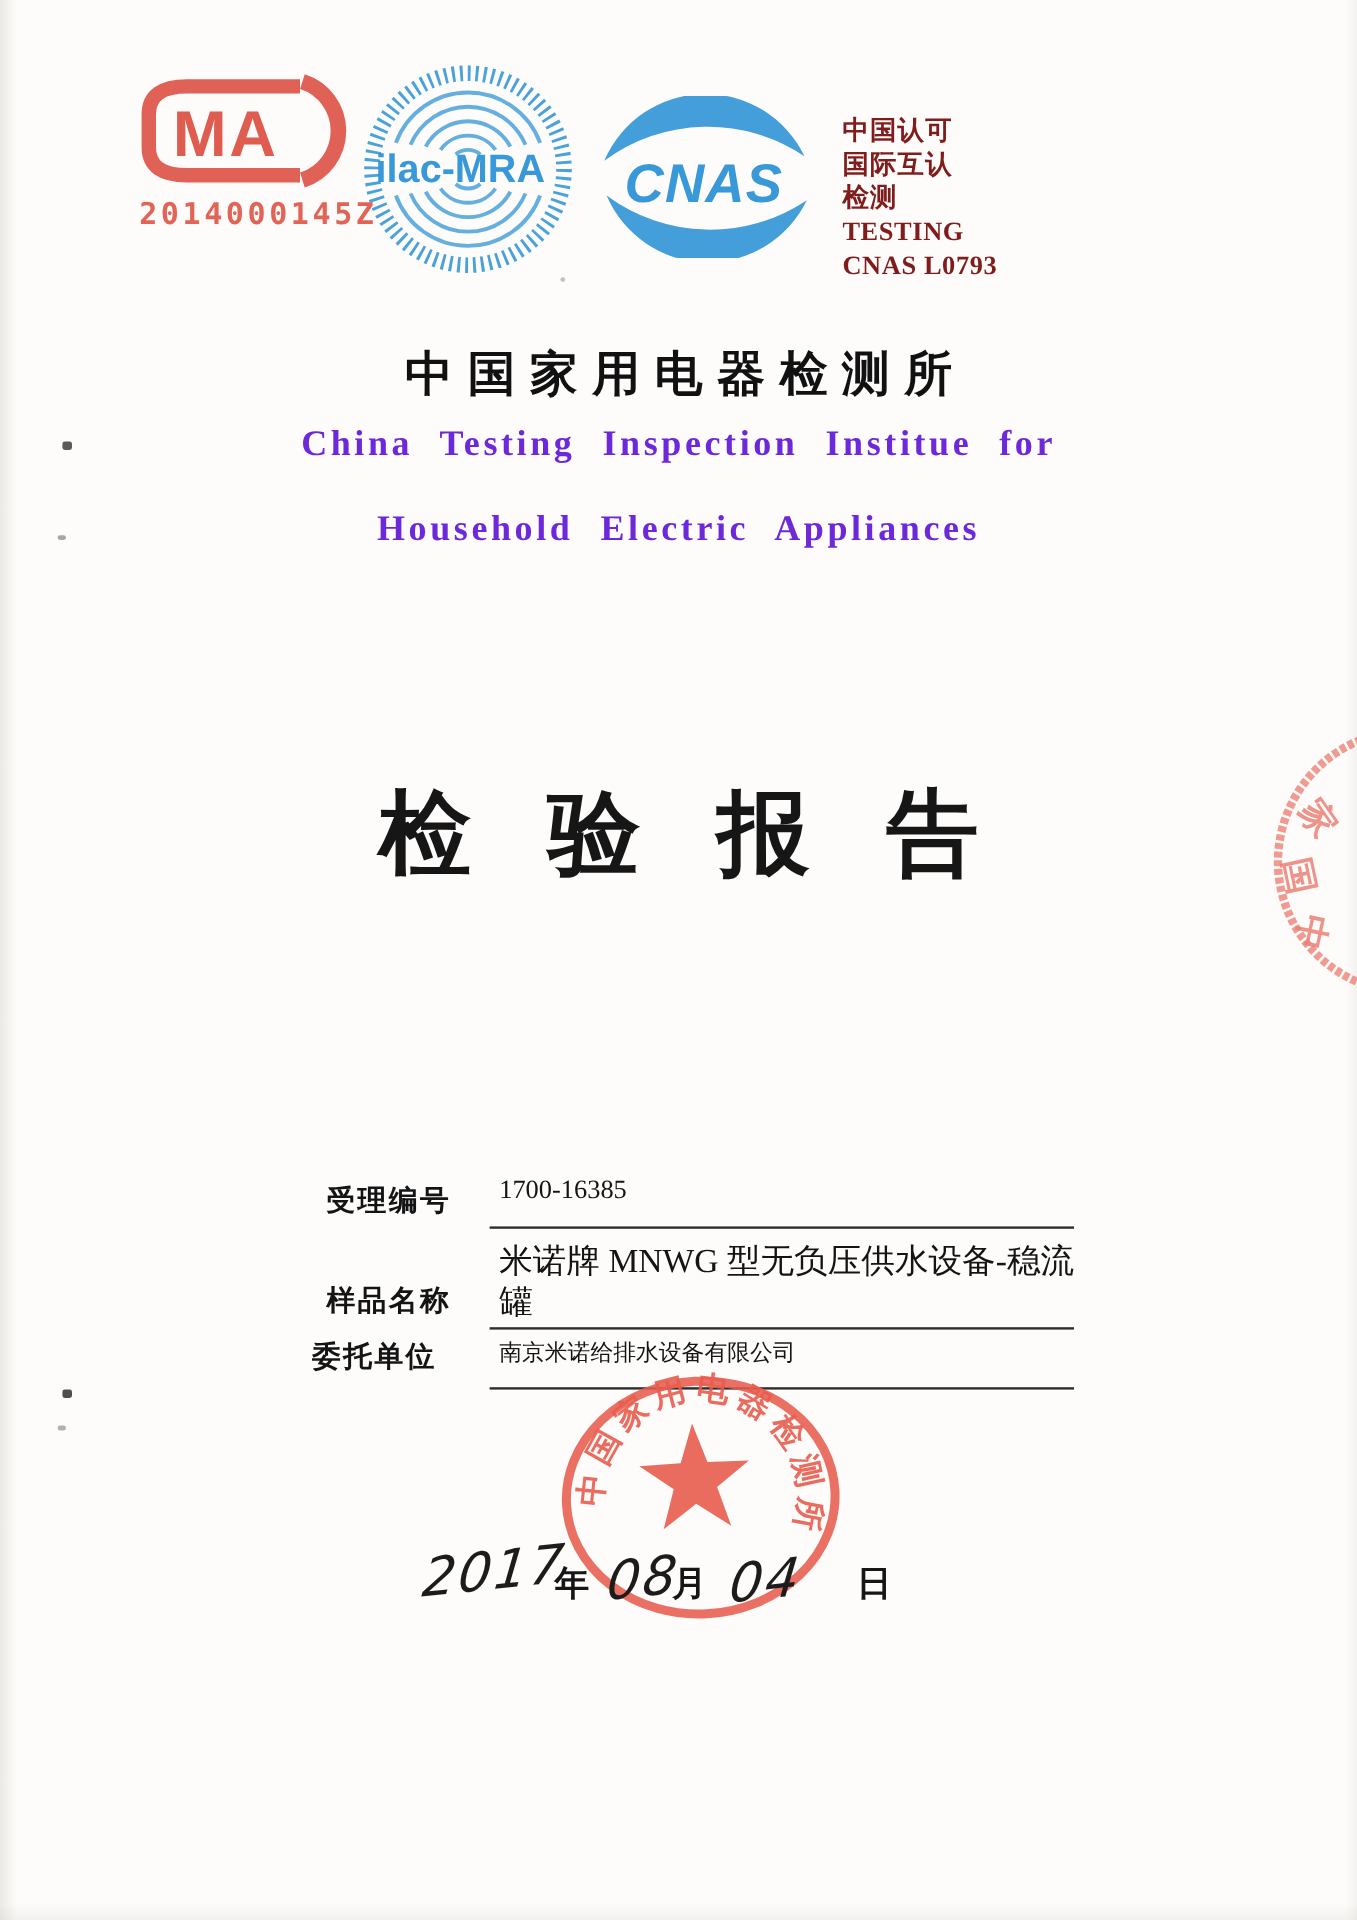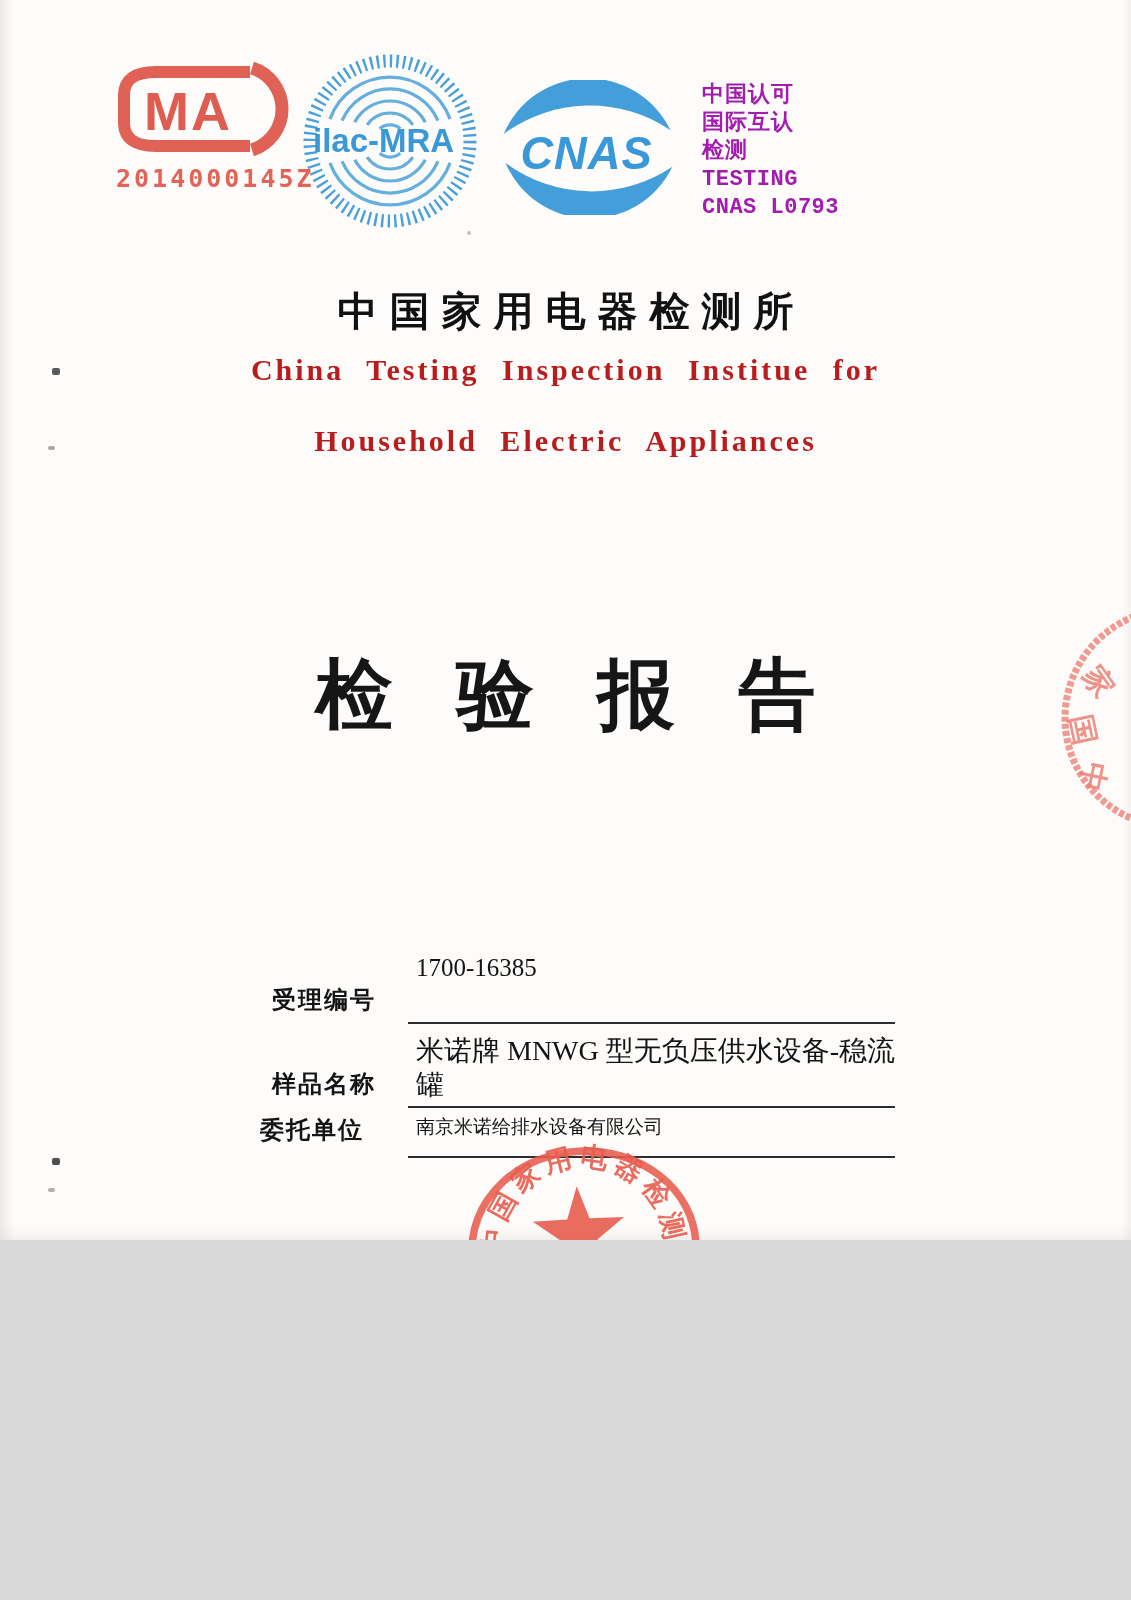--- a/index.html
+++ b/index.html
@@ -1,50 +1,50 @@
 <!DOCTYPE html>
 <html><head>
 <meta charset="utf-8">
 <style>
   html,body{margin:0;padding:0;background:#d8d8d8;}
   .page{
-    position:relative;width:1131px;height:1240px;margin:0 auto;
+    position:relative;width:1131px;height:1600px;margin:0 auto;
     background:#fdfcfa;overflow:hidden;
     font-family:"Liberation Serif","DejaVu Serif",serif;color:#1b1b1b;
   }
   .page::before{ 
     content:"";position:absolute;inset:0;pointer-events:none;
     background:
       linear-gradient(90deg,rgba(190,185,178,.28) 0,rgba(190,185,178,0) 14px),
       linear-gradient(270deg,rgba(200,196,190,.18) 0,rgba(200,196,190,0) 10px),
       linear-gradient(0deg,rgba(200,196,190,.20) 0,rgba(200,196,190,0) 14px);
   }
   .abs{position:absolute;}
 
   
   .cma-number{
     left:116px;top:164px;width:170px;
     font-family:"DejaVu Sans Mono",monospace;font-size:25px;font-weight:700;
     letter-spacing:3px;color:#e0584a;opacity:.92;
   }
-  .accred{left:702px;top:82px;line-height:28px;color:#a21caf;
-    font-family:Liberation Mono, monospace;}
+  .accred{left:702px;top:95px;line-height:28px;color:#7f1d1d;
+    font-family:Liberation Serif, serif;}
   .accred .zh{font-size:22px;font-weight:600;letter-spacing:1px;}
   .accred .en{font-size:22px;font-weight:700;letter-spacing:.5px;}
 
   
   .inst-zh{
     left:0;top:284px;width:100%;text-align:center;
     font-family:"Liberation Sans","DejaVu Sans",sans-serif;
     font-size:40px;font-weight:700;letter-spacing:12px;text-indent:12px;color:#111;
   }
   .inst-en{
     left:0;width:100%;text-align:center;
     font-family:"Liberation Serif","DejaVu Serif",serif;
-    font-size:30px;font-weight:700;letter-spacing:3px;word-spacing:12px;color:#b91c1c;
+    font-size:30px;font-weight:700;letter-spacing:3px;word-spacing:12px;color:#6d28d9;
   }
   .inst-en.l1{top:353px;}
   .inst-en.l2{top:424px;}
 
   
   .big-title{
     left:0;top:644px;width:100%;display:flex;justify-content:center;gap:64px;
     font-family:"Liberation Sans","DejaVu Sans",sans-serif;
     font-size:77px;font-weight:800;color:#161616;
   }
@@ -136,21 +136,21 @@
   <svg class="abs" style="right:0;top:592px;" width="131" height="245" viewBox="0 0 131 245">
     <circle cx="174" cy="126" r="109" fill="none" stroke="#ec8177" stroke-width="7" opacity="0.8" stroke-dasharray="5 2.2"></circle>
     <g fill="#ec8177" opacity="0.85" font-size="30" font-weight="600">
       <text x="86" y="95" transform="rotate(55 95 85)">家</text>
       <text x="70" y="145" transform="rotate(78 82 135)">国</text>
       <text x="80" y="193" transform="rotate(102 93 183)">中</text>
     </g>
   </svg>
 
   <div class="abs fld-label" style="left:272px;top:984px;">受理编号</div>
-  <div class="abs fld-value" style="left:416px;top:954px;font-size:25px;">1700-16385</div>
+  <div class="abs fld-value" style="left:416px;top:978px;font-size:22px;">1700-16385</div>
   <div class="abs u-line" style="left:408px;top:1022px;width:487px;"></div>
 
   <div class="abs fld-value" style="left:416px;top:1032px;font-size:28px;">米诺牌 MNWG 型无负压供水设备-稳流</div>
   <div class="abs fld-label" style="left:272px;top:1068px;">样品名称</div>
   <div class="abs fld-value" style="left:416px;top:1066px;font-size:28px;">罐</div>
   <div class="abs u-line" style="left:408px;top:1106px;width:487px;"></div>
 
   <div class="abs fld-label" style="left:260px;top:1114px;">委托单位</div>
   <div class="abs fld-value" style="left:416px;top:1114px;">南京米诺给排水设备有限公司</div>
   <div class="abs u-line" style="left:408px;top:1156px;width:487px;"></div>

